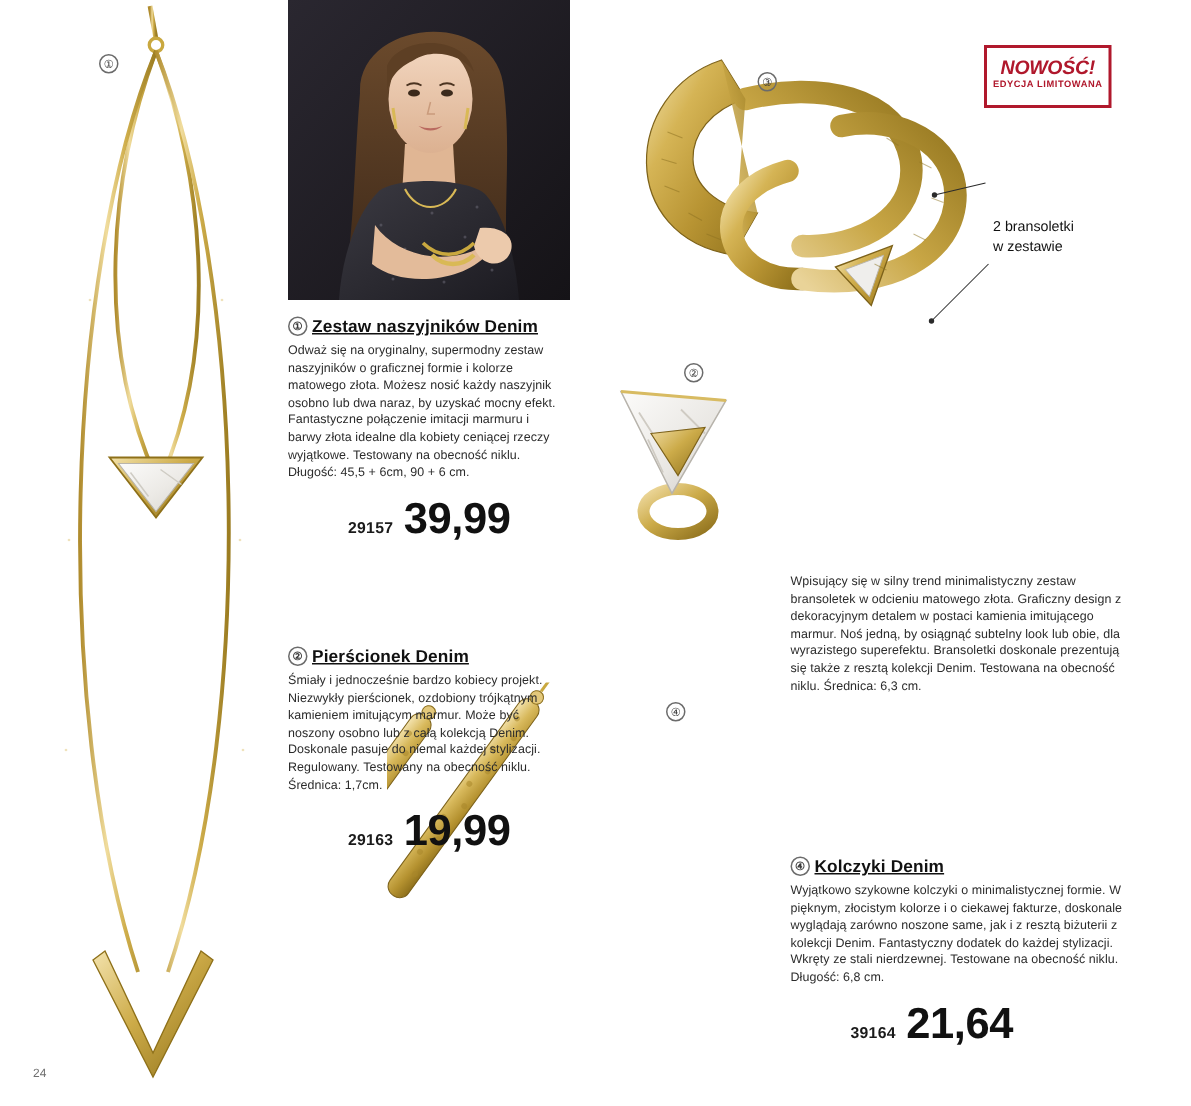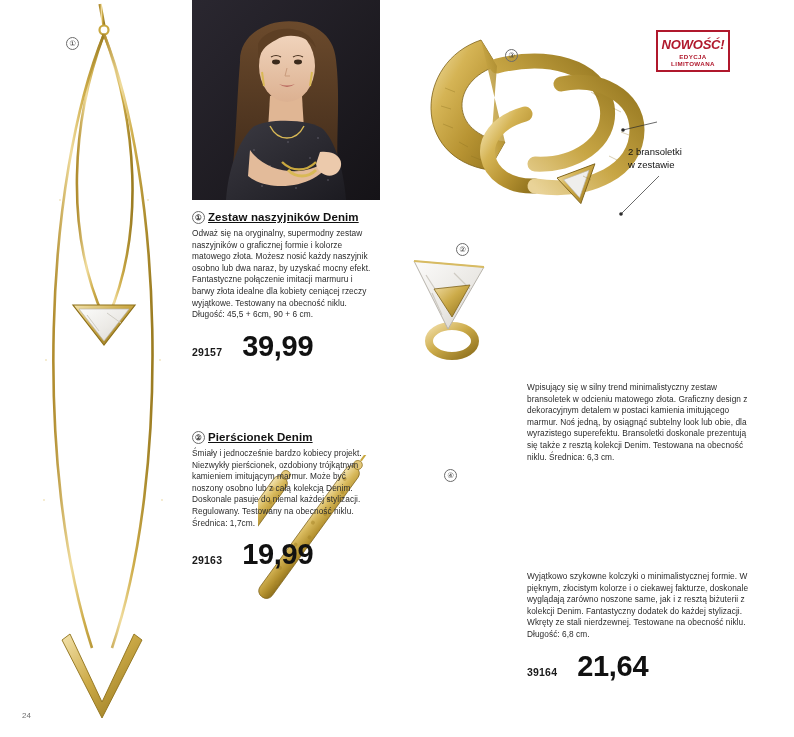--- a/index.html
+++ b/index.html
@@ -38,21 +38,22 @@
     font-size:8.3px;
     line-height:11.6px;
     color:#2b2b2b;
     margin:0;
     letter-spacing:0.05px;
   }
   .price-row {
     margin-top:9px;
     display:flex;
     align-items:baseline;
-    gap:20px;
+    gap:7px;
+    margin-left:40px;
   }
   .code {
     font-size:10.5px;
     font-weight:bold;
     color:#1a1a1a;
     letter-spacing:0.2px;
   }
   .price {
     font-size:29px;
     font-weight:bold;
@@ -85,21 +86,21 @@
     left:192px; top:0;
     width:188px; height:200px;
     overflow:hidden;
     background:#1d1b1f;
   }
 
   
   .badge-new {
     position:absolute;
     left:656px; top:30px;
-    width:74px; height:42px;
+    width:85px; height:42px;
     border:2px solid #b0182c;
     background:#ffffff;
     box-sizing:border-box;
     text-align:center;
   }
   .badge-new .l1 {
     display:block;
     font-size:13px;
     font-weight:bold;
     color:#b0182c;
@@ -113,21 +114,21 @@
     font-size:6.2px;
     font-weight:bold;
     color:#b0182c;
     letter-spacing:0.4px;
     margin-top:1px;
   }
 
   
   .callout {
     position:absolute;
-    left:628px; top:145px;
+    left:662px; top:145px;
     font-size:9.5px;
     line-height:13px;
     color:#111;
   }
 
   
   #block-1 { position:absolute; left:192px; top:211px; width:182px; }
   #block-2 { position:absolute; left:192px; top:431px; width:174px; }
   #block-3 { position:absolute; left:527px; top:382px; width:232px; }
   #block-4 { position:absolute; left:527px; top:571px; width:234px; }
@@ -423,20 +424,23 @@
       <span class="code">29163</span>
       <span class="price">19,99</span>
     </div>
   </div>
 
   <div id="block-3">
     <p class="block-body">Wpisujący się w silny trend minimalistyczny zestaw bransoletek w odcieniu matowego złota. Graficzny design z dekoracyjnym detalem w postaci kamienia imitującego marmur. Noś jedną, by osiągnąć subtelny look lub obie, dla wyrazistego superefektu. Bransoletki doskonale prezentują się także z resztą kolekcji Denim. Testowana na obecność niklu. Średnica: 6,3 cm.</p>
   </div>
 
   <div id="block-4">
+    <div class="block-title">
+      <span class="num-circle">④</span><span>Kolczyki Denim</span>
+    </div>
     <p class="block-body">Wyjątkowo szykowne kolczyki o minimalistycznej formie. W pięknym, złocistym kolorze i o ciekawej fakturze, doskonale wyglądają zarówno noszone same, jak i z resztą biżuterii z kolekcji Denim. Fantastyczny dodatek do każdej stylizacji. Wkręty ze stali nierdzewnej. Testowane na obecność niklu. Długość: 6,8 cm.</p>
     <div class="price-row">
       <span class="code">39164</span>
       <span class="price">21,64</span>
     </div>
   </div>
 
   <div class="page-number">24</div>
 
 </div>

